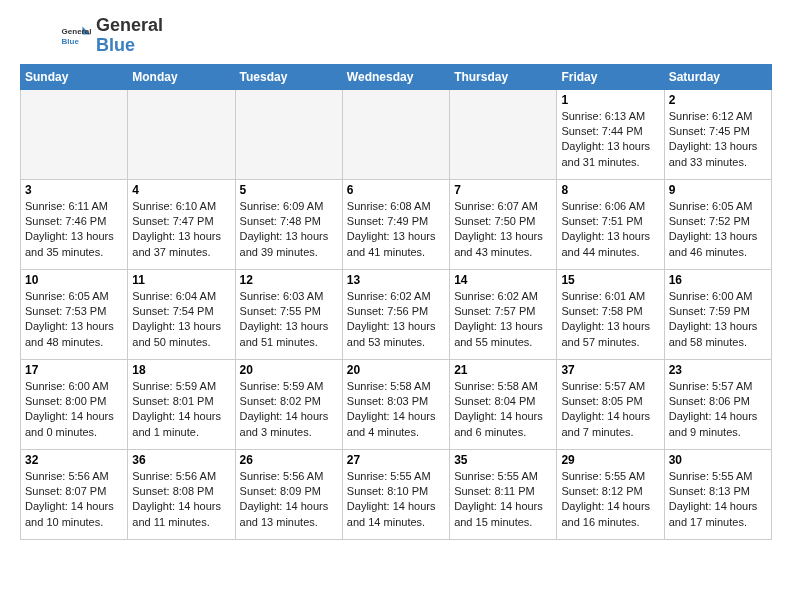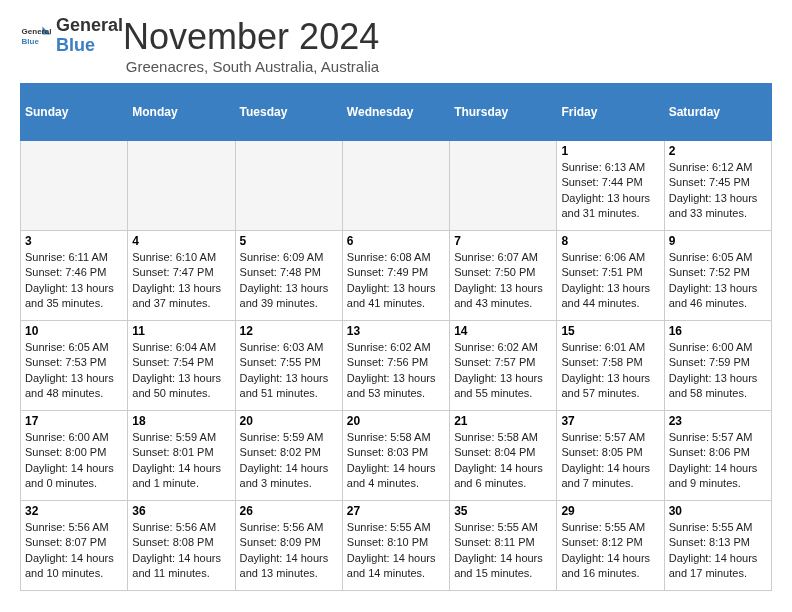--- a/index.html
+++ b/index.html
@@ -1,27 +1,27 @@
 <!DOCTYPE html>
 <html><head>
   <meta charset="utf-8">
   <style>
     * { box-sizing: border-box; margin: 0; padding: 0; }
     body { font-family: Arial, sans-serif; background: #fff; width: 792px; min-height: 612px; }
     .page { width: 792px; padding: 16px 20px 16px 20px; }
-    .header { display: flex; align-items: flex-start; margin-bottom: 8px; }
+    .header { display: flex; justify-content: space-between; align-items: flex-start; margin-bottom: 8px; margin-left: 40px; }
     .logo { display: flex; align-items: center; }
     .logo-text { font-size: 18px; font-weight: bold; color: #333; line-height: 1.1; }
     .logo-text span { color: #3a7fc1; }
     .logo-icon { width: 32px; height: 32px; margin-right: 4px; }
     .title-block { text-align: right; }
     .month-title { font-size: 36px; color: #333; font-weight: normal; }
     .location { font-size: 15px; color: #555; }
     table { width: 100%; border-collapse: collapse; font-size: 11px; }
-    th { background: #3a7fc1; color: #fff; padding: 21px 4px; text-align: left; font-size: 12px; font-weight: bold; border: 1px solid #3a7fc1; }
+    th { background: #3a7fc1; color: #fff; padding: 5px 4px; text-align: left; font-size: 12px; font-weight: bold; border: 1px solid #3a7fc1; }
     td { border: 1px solid #ccc; vertical-align: top; padding: 3px 4px; width: 14.28%; min-height: 80px; height: 90px; background: #fff; }
     td.empty { background: #f5f5f5; }
     .day-num { font-weight: bold; font-size: 12px; margin-bottom: 2px; }
     .day-info { font-size: 11px; color: #222; line-height: 1.4; }
   </style>
 </head>
 <body>
 
 <div class="page">
   <div class="header">
@@ -30,24 +30,20 @@
         <rect width="40" height="40" fill="white"></rect>
         <polygon points="28,8 38,18 28,18" fill="#3a7fc1"></polygon>
         <text x="2" y="18" font-family="Arial" font-size="10" font-weight="bold" fill="#333">General</text>
         <text x="2" y="30" font-family="Arial" font-size="10" font-weight="bold" fill="#3a7fc1">Blue</text>
       </svg>
       <div class="logo-text">
         <div>General</div>
         <div><span>Blue</span></div>
       </div>
     </div>
-    <div class="title-block">
-      <div class="month-title">November 2024</div>
-      <div class="location">Greenacres, South Australia, Australia</div>
-    </div>
   </div>
 
   <table>
     <thead>
       <tr>
       <th>Sunday</th>
           <th>Monday</th>
           <th>Tuesday</th>
           <th>Wednesday</th>
           <th>Thursday</th>

